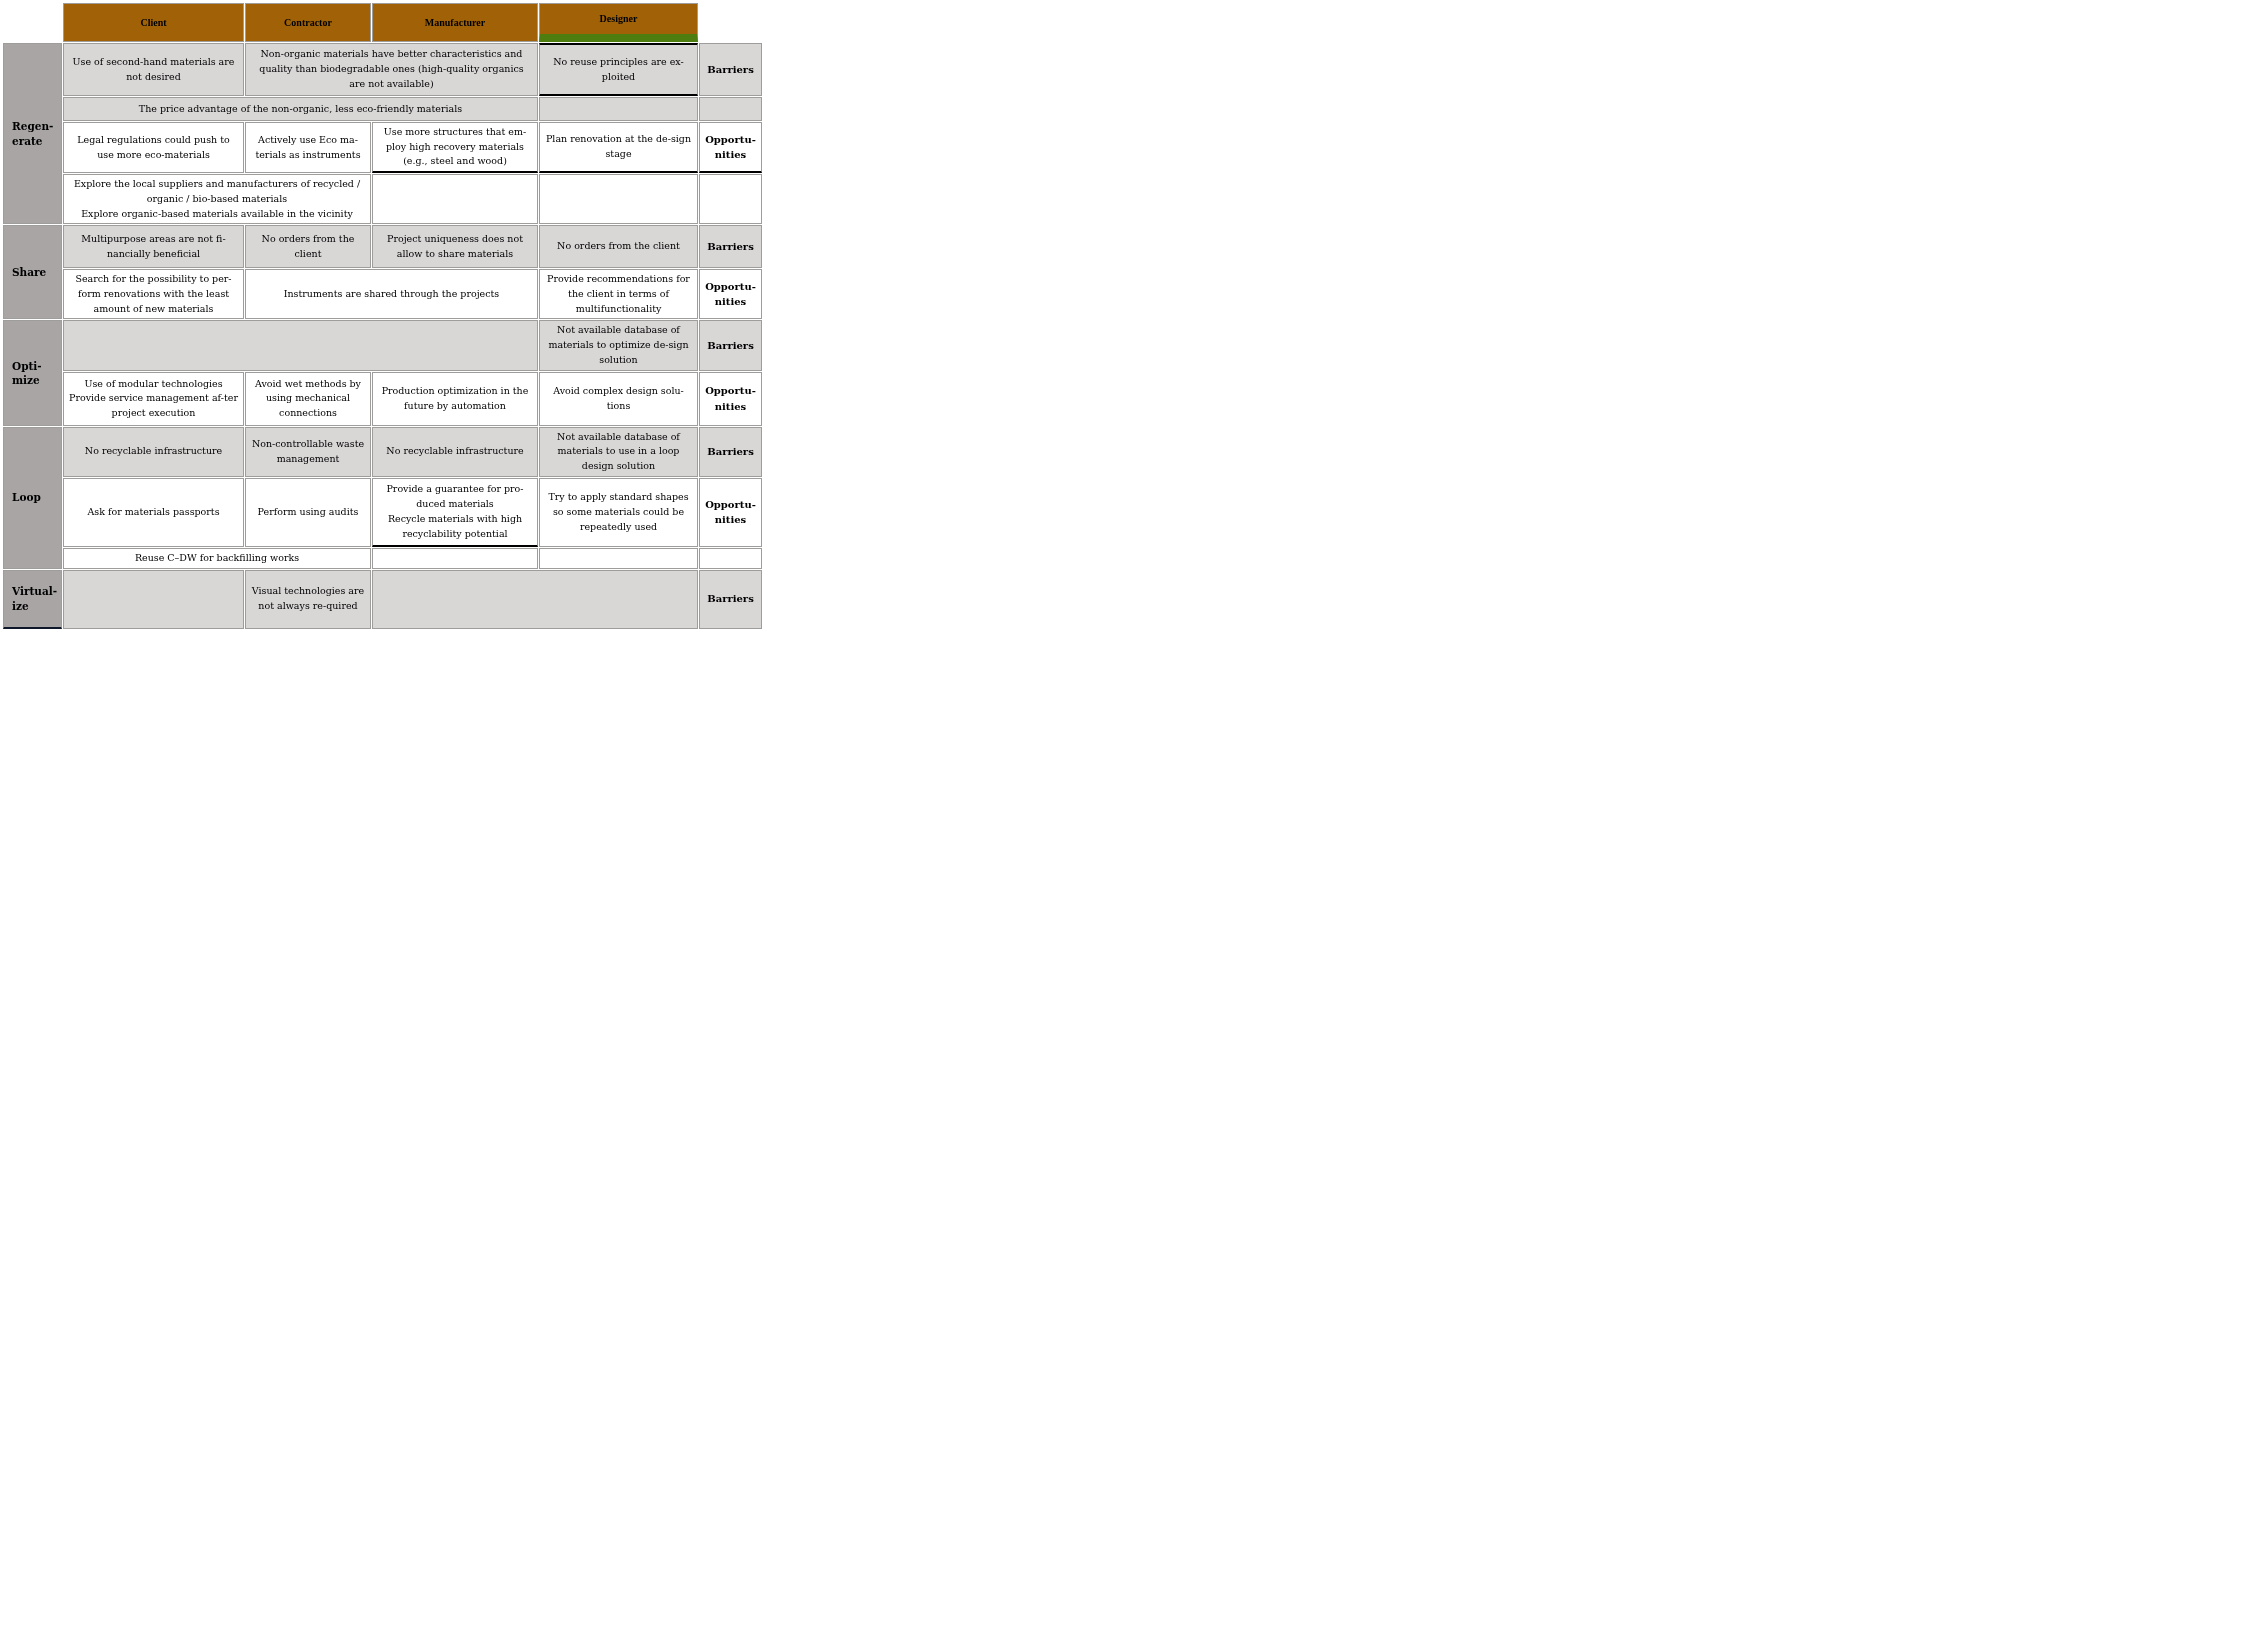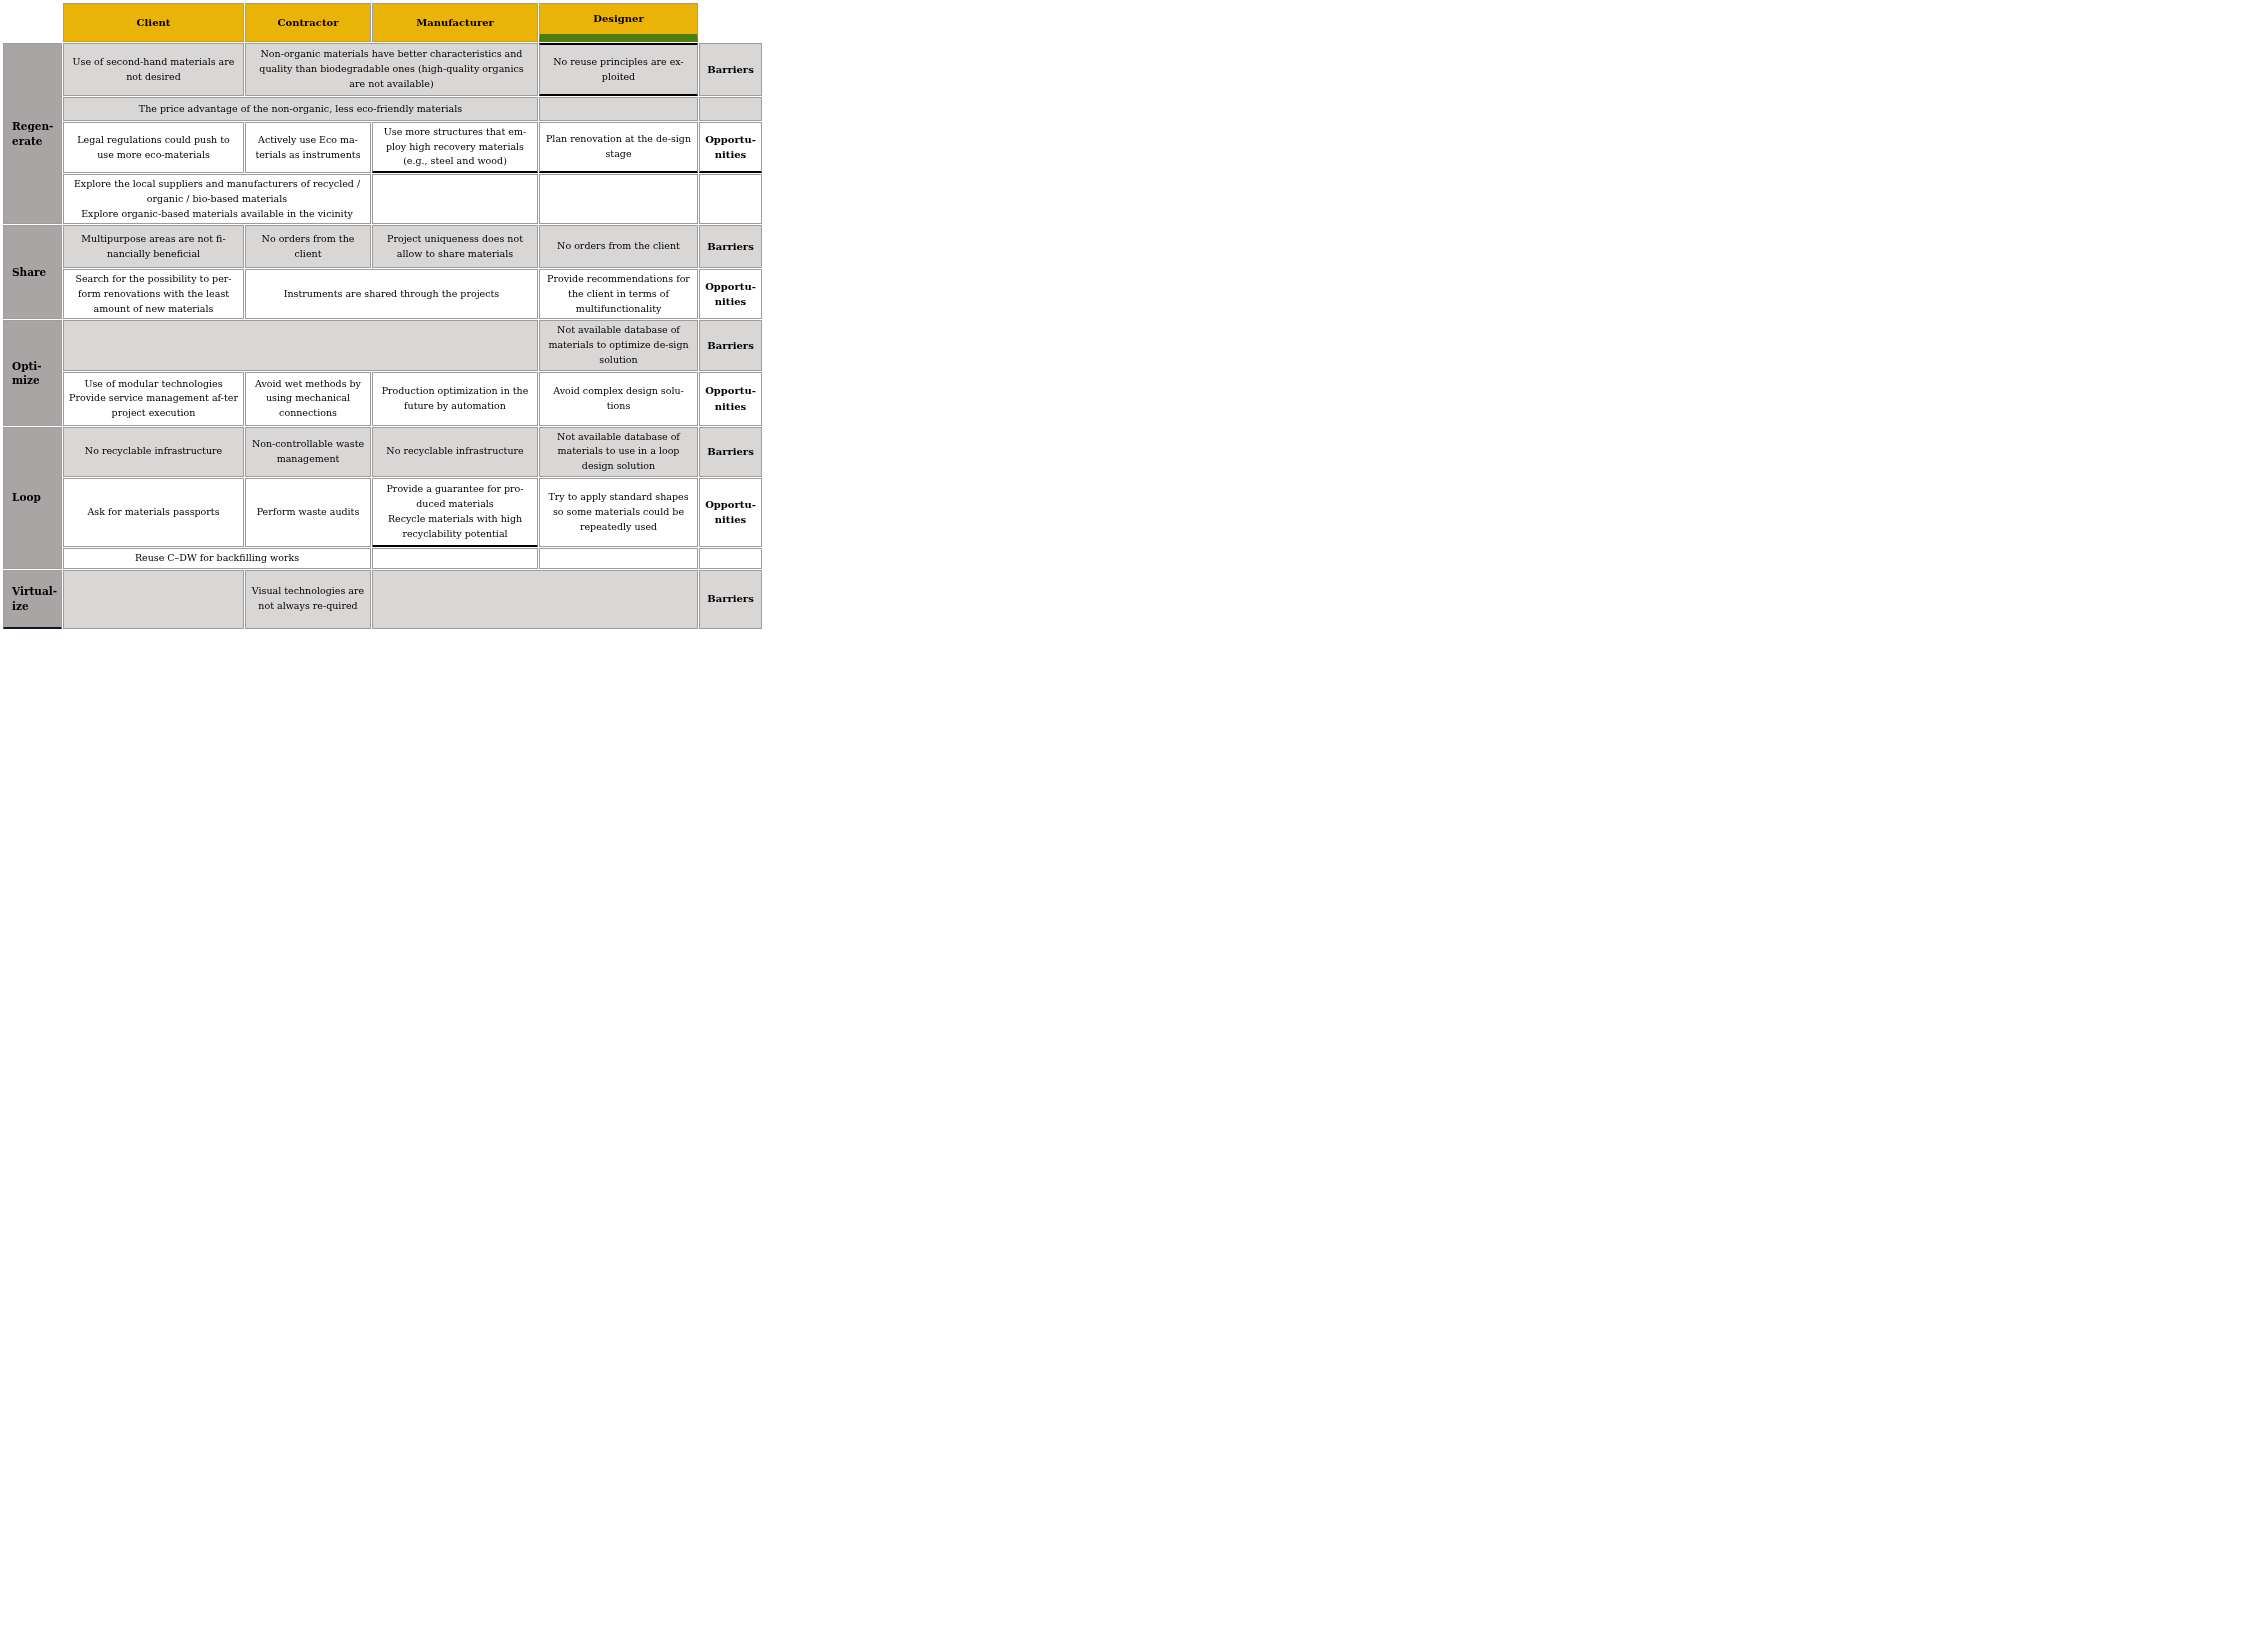--- a/index.html
+++ b/index.html
@@ -16,24 +16,25 @@
     vertical-align:middle;
     text-align:center;
     padding:2px 4px;
     font-size:9.5px;
     line-height:1.55;
     overflow:hidden;
     font-weight:normal;
   }
   
   .hdr{
-    background:#eab308;
+    background:#a16207;
     font-weight:bold;
     font-size:10px;
     height:26px;
+    font-family:Liberation Serif, serif;
   }
   .hdr-designer{border-bottom:8px solid #4d7c0f;}
   
   .side{
     background:#a9a5a5;
     font-weight:bold;
     font-size:10.5px;
     text-align:left;
     padding-left:8px;
     line-height:1.35;
@@ -147,21 +148,21 @@
   <tr class="r9">
     <td class="side" rowspan="3">Loop</td>
     <td class="g">No recyclable infrastructure</td>
     <td class="g">Non-controllable waste management</td>
     <td class="g">No recyclable infrastructure</td>
     <td class="g">Not available database of materials to use in a loop design solution</td>
     <td class="typeb">Barriers</td>
   </tr>
   <tr class="r10">
     <td class="w">Ask for materials passports</td>
-    <td class="w">Perform waste audits</td>
+    <td class="w">Perform using audits</td>
     <td class="w multiline bb">Provide a guarantee for pro-duced materials
 Recycle materials with high recyclability potential</td>
     <td class="w">Try to apply standard shapes so some materials could be repeatedly used</td>
     <td class="typeo">Opportu-nities</td>
   </tr>
   <tr class="r11">
     <td class="w" colspan="2">Reuse C–DW for backfilling works</td>
     <td class="w"></td>
     <td class="w"></td>
     <td class="w"></td>

